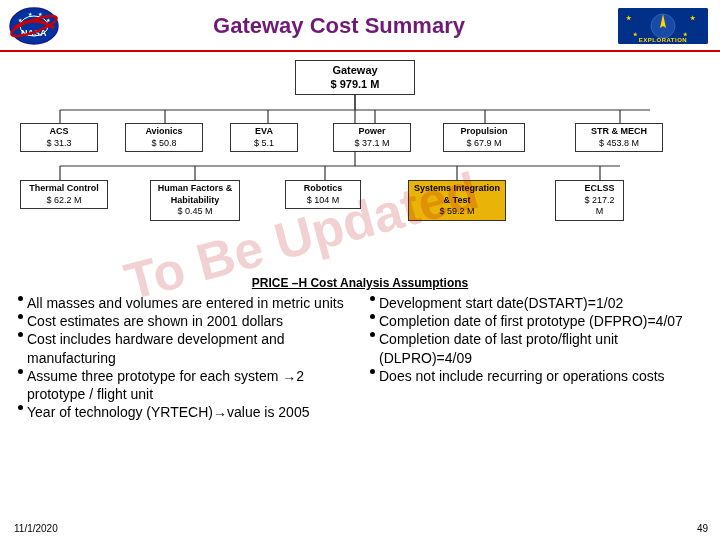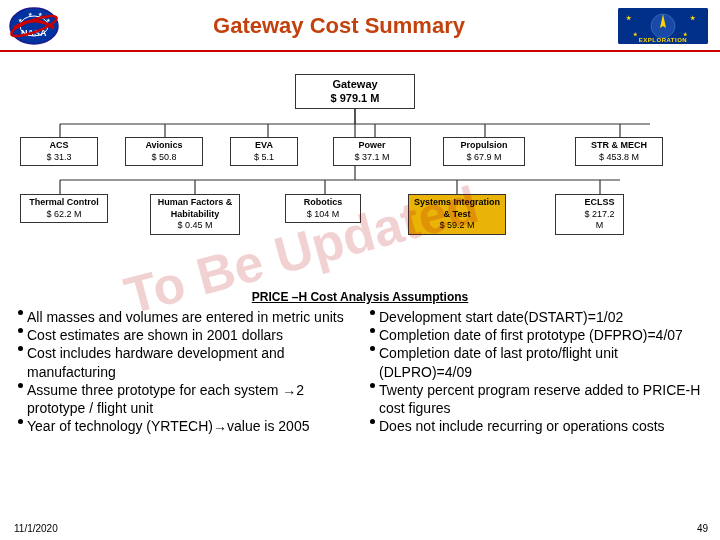--- a/index.html
+++ b/index.html
@@ -21,21 +21,21 @@
       padding: 6px 12px 4px 8px;
       border-bottom: 2px solid #c00;
     }
     .nasa-logo {
       width: 52px;
       height: 40px;
     }
     .page-title {
       font-size: 22px;
       font-weight: bold;
-      color: #c2410c;
+      color: #701a75;
       flex: 1;
       text-align: center;
     }
     .exploration-logo {
       width: 90px;
       height: 36px;
       background: #000080;
       color: #fff;
       display: flex;
       flex-direction: column;
@@ -133,21 +133,21 @@
       bottom: 6px;
       right: 12px;
       font-size: 10px;
     }
 
     
     .chart-container {
       position: relative;
       width: 100%;
       height: 210px;
-      margin-top: 16px;
+      margin-top: 2px;
     }
 
     
     .node-abs {
       position: absolute;
       border: 1.5px solid #333;
       background: #fff;
       text-align: center;
       font-size: 9px;
       line-height: 1.3;
@@ -320,24 +320,20 @@
       <div class="bullet-item">
         <div class="bullet-dot"></div>
         <span>Completion date of first prototype (DFPRO)=4/07</span>
       </div>
       <div class="bullet-item">
         <div class="bullet-dot"></div>
         <span>Completion date of last proto/flight unit (DLPRO)=4/09</span>
       </div>
       <div class="bullet-item">
         <div class="bullet-dot"></div>
-        <span>Twenty percent program reserve added to PRICE-H cost figures</span>
-      </div>
-      <div class="bullet-item">
-        <div class="bullet-dot"></div>
         <span>Does not include recurring or operations costs</span>
       </div>
     </div>
   </div>
 
 </div>
 
 <div class="footer">11/1/2020</div>
 <div class="page-num">49</div>
 

